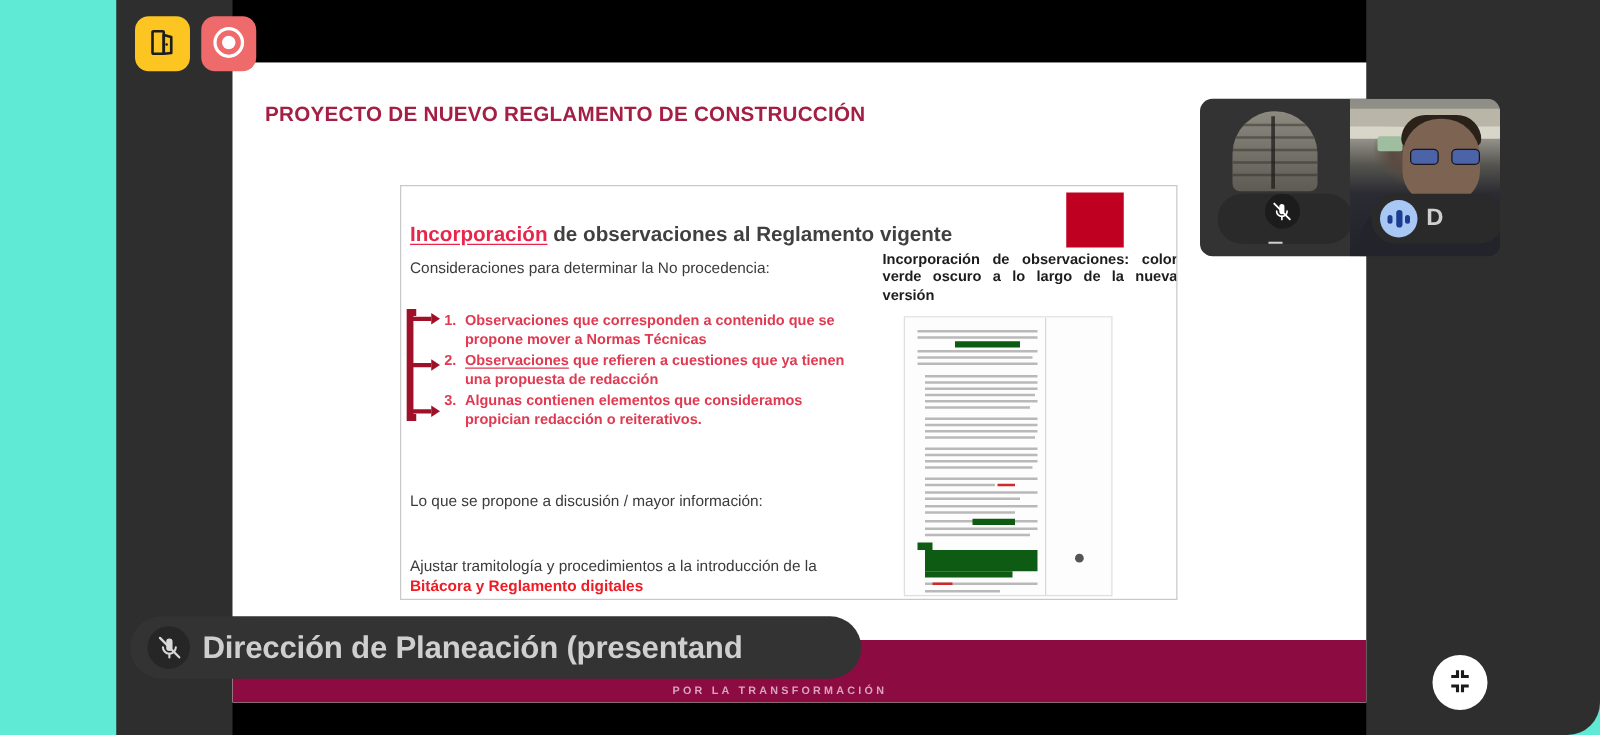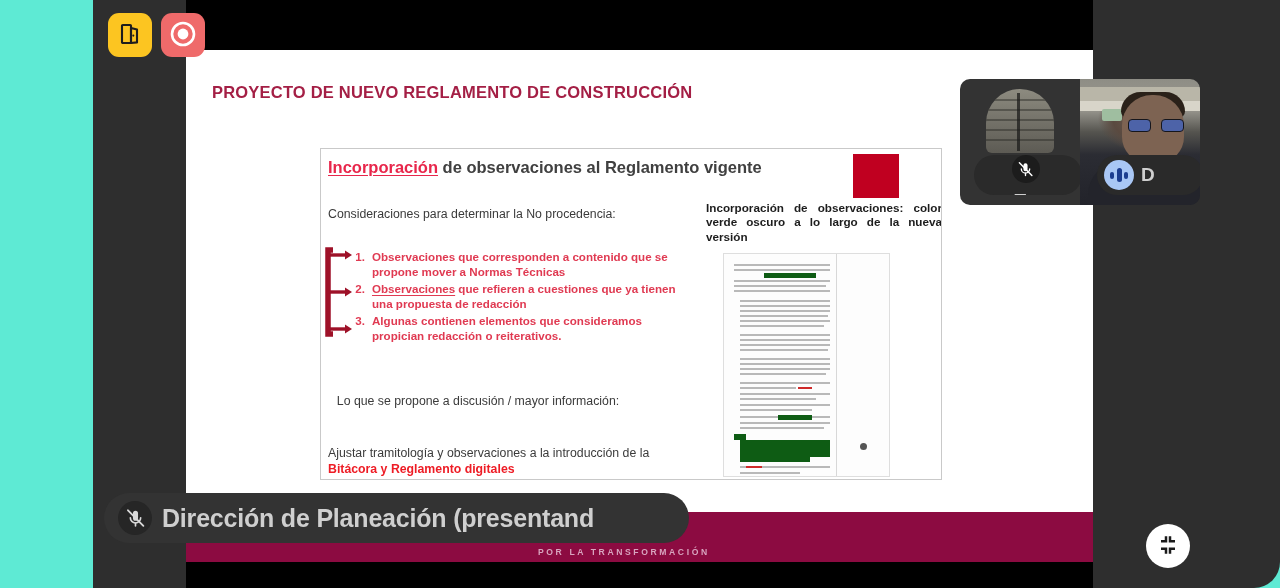--- a/index.html
+++ b/index.html
@@ -99,20 +99,21 @@
     position: absolute;
     left: 7px; top: 9px;
     width: 520px;
   }
   .inner-head-line1 {
     font-size: 16.5px;
     color: #404040;
     font-weight: 600;
     white-space: nowrap;
     line-height: 1.12;
+    margin-top: 21px;
   }
   .inner-head-line1 .hl {
     color: #e8264b;
     text-decoration: underline;
     text-underline-offset: 2px;
   }
   .inner-head-line2 {
     font-size: 12.6px;
     color: #e8264b;
     font-weight: bold;
@@ -166,21 +167,20 @@
     width: 30px; height: 90px;
   }
 
   .closing-a {
     position: absolute;
     left: 7px; top: 245px;
     width: 300px;
     font-size: 12.3px;
     color: #3b3b3b;
     line-height: 1.27;
-    text-align: center;
   }
   .closing-b {
     position: absolute;
     left: 7px; top: 297px;
     width: 360px;
     font-size: 12.3px;
     color: #3b3b3b;
     line-height: 1.27;
   }
   .closing-b b { color: #ee1c25; }
@@ -536,21 +536,21 @@
           <span class="num-body"><span class="ul">Observaciones</span><span> que refieren a cuestiones que ya tienen una propuesta de redacción</span></span>
         </div>
         <div class="num-item">
           <span class="num-idx">3.</span>
           <span class="num-body">Algunas contienen elementos que consideramos propician redacción o reiterativos.</span>
         </div>
       </div>
 
       <div class="closing-a">Lo que se propone a discusión / mayor información:</div>
 
-      <div class="closing-b"><span>Ajustar tramitología y observaciones a la introducción de la </span><b>Bitácora y Reglamento digitales</b></div>
+      <div class="closing-b"><span>Ajustar tramitología y procedimientos a la introducción de la </span><b>Bitácora y Reglamento digitales</b></div>
 
       <div class="right-note">Incorporación de observaciones: color verde oscuro a lo largo de la nueva versión</div>
 
       <div class="doc-thumb">
         <div class="doc-page">
           <div class="doc-sep"></div>
 
           <div class="doc-line" style="left:10px;top:10px;width:96px"></div>
           <div class="doc-line" style="left:10px;top:15px;width:96px"></div>
           <div class="doc-green" style="left:40px;top:19px;width:52px;height:5px"></div>

